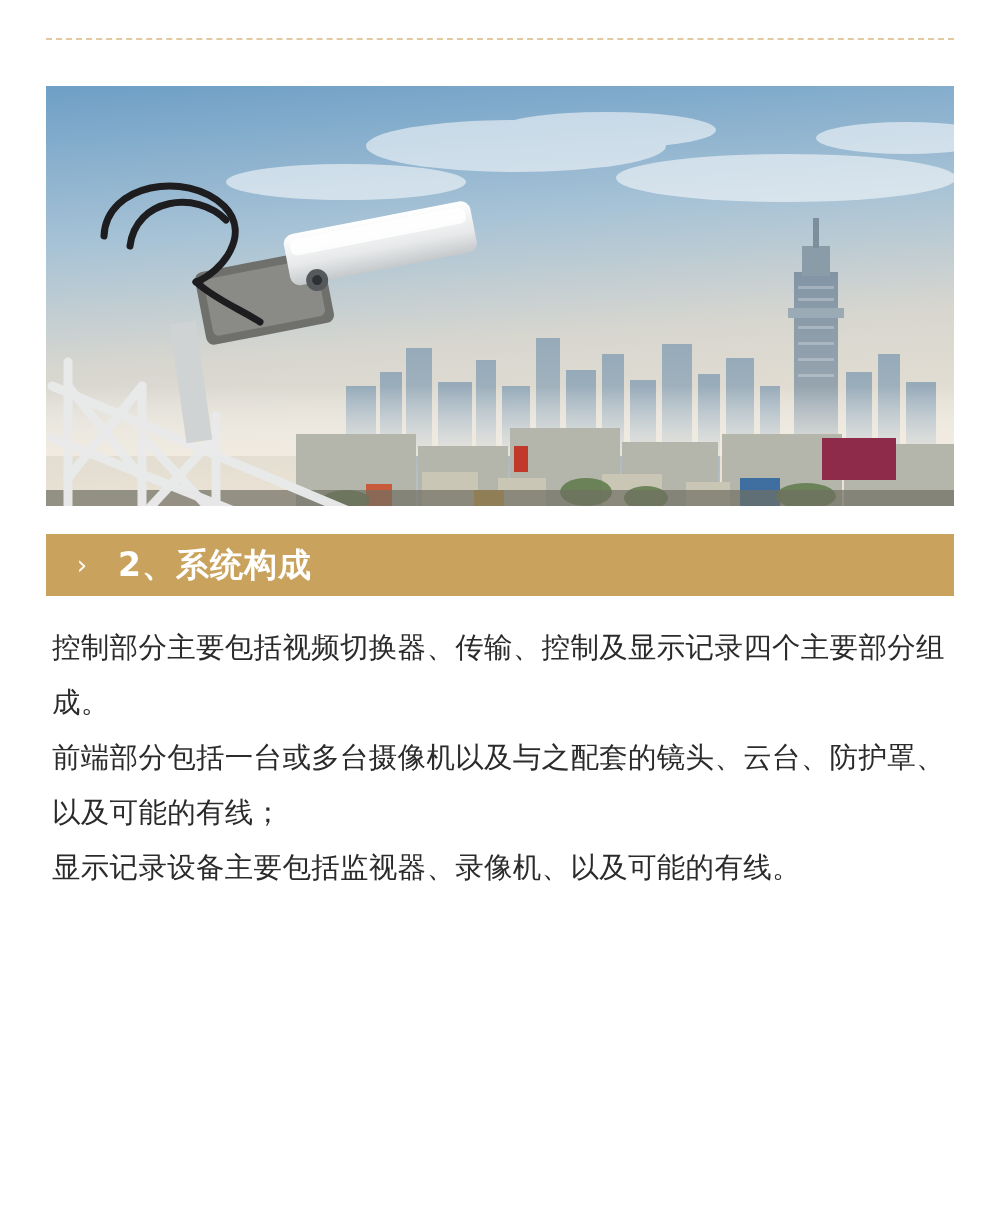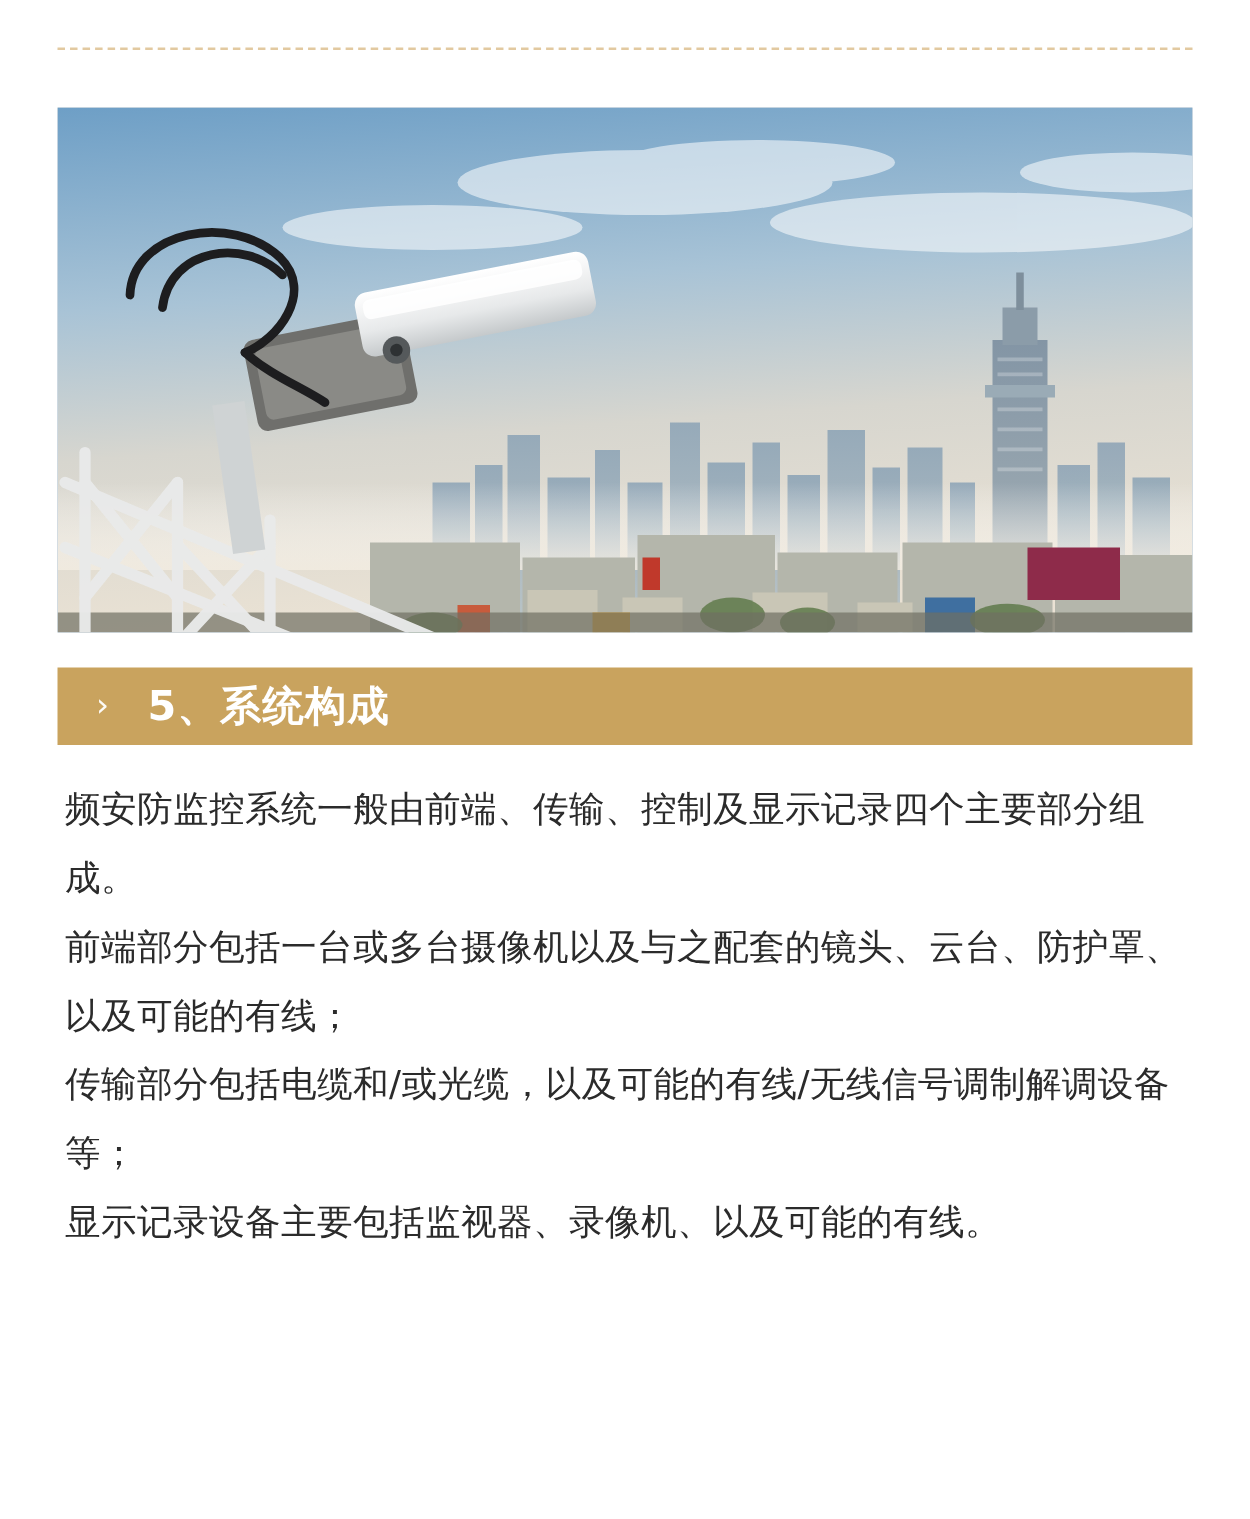--- a/index.html
+++ b/index.html
@@ -232,23 +232,22 @@
           <path d="M58 150 C 60 98, 140 84, 178 120 C 206 148, 176 186, 150 196"></path>
           <path d="M84 160 C 90 112, 150 104, 180 134"></path>
           <path d="M150 196 C 170 214, 196 224, 214 236"></path>
         </g>
       </g>
     </svg>
   </div>
 
   <div class="section-bar">
     <span class="chev">›</span>
-    <span class="section-title">5、系统构成</span>
+    <span class="section-title">2、系统构成</span>
   </div>
 
   <div class="body-copy">
-    <p>频安防监控系统一般由前端、传输、控制及显示记录四个主要部分组成。</p>
+    <p>控制部分主要包括视频切换器、传输、控制及显示记录四个主要部分组成。</p>
     <p>前端部分包括一台或多台摄像机以及与之配套的镜头、云台、防护罩、以及可能的有线；</p>
-    <p>传输部分包括电缆和/或光缆，以及可能的有线/无线信号调制解调设备等；</p>
     <p>显示记录设备主要包括监视器、录像机、以及可能的有线。</p>
   </div>
 
 </div>
 
 </body></html>

